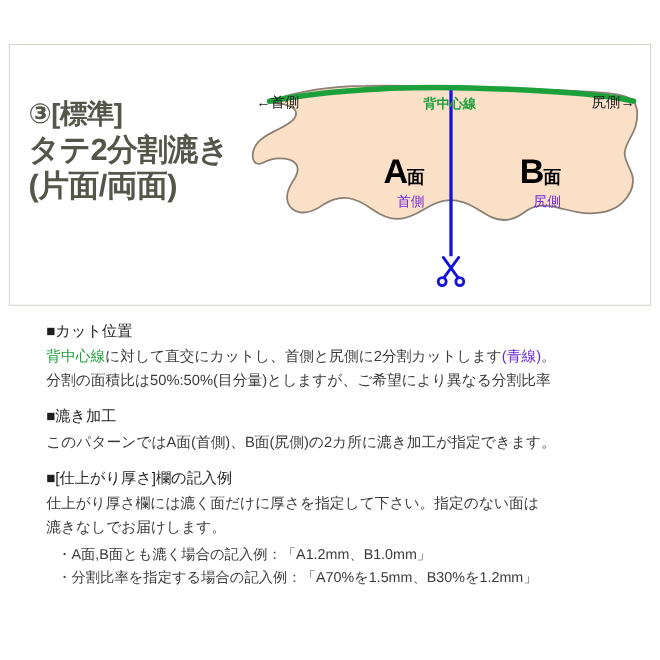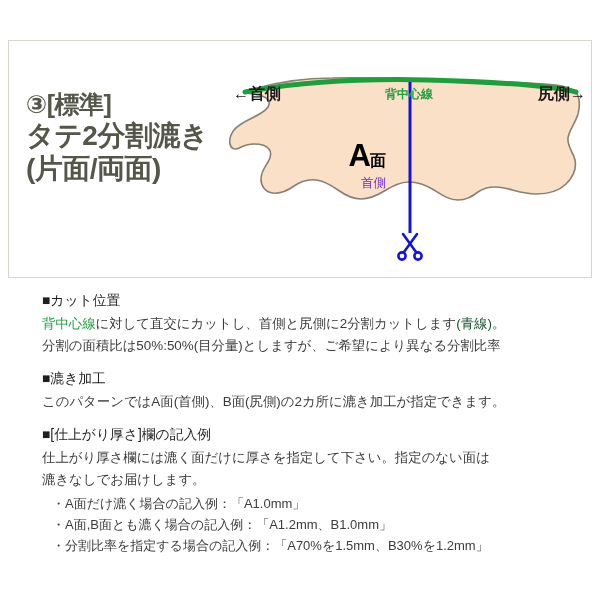--- a/index.html
+++ b/index.html
@@ -56,22 +56,22 @@
     position: absolute;
     left: 228px;
     top: 16px;
     width: 364px;
     height: 228px;
   }
   .diagram svg { display: block; }
 
   .edge-label {
     position: absolute;
-    font-size: 16px;
-    font-weight: bold;
+    font-size: 13px;
+    font-weight: normal;
     color: #1a1a1a;
     white-space: nowrap;
   }
   #label-neck-side { left: 233px; top: 52px; }
   #label-butt-side { left: 538px; top: 52px; }
 
   #label-backbone {
     position: absolute;
     left: 385px; top: 54px;
     font-size: 12px;
@@ -122,21 +122,21 @@
     color: #1f1f1f;
     font-size: 13.8px;
     margin-top: 11px;
     margin-bottom: 1px;
   }
   .sec-head:first-child { margin-top: 0; }
   .para { margin: 0; }
   .bullets { margin-top: 2px; }
   .bullet { margin: 0; padding-left: 10px; font-size: 13px; }
   .green { color: #1ca03c; }
-  .blue  { color: #14532d; }
+  .blue  { color: #6d28d9; }
 </style>
 </head>
 <body>
 
 <div class="page">
 
   <div class="top-panel"></div>
 
   <div class="heading">
     <span class="line1">③[標準]</span>
@@ -195,30 +195,33 @@
 
   <div class="edge-label" id="label-neck-side">←首側</div>
   <div class="edge-label" id="label-butt-side">尻側→</div>
   <div id="label-backbone">背中心線</div>
 
   <div class="face-label" id="face-a">
     <span class="big">A</span><span class="men">面</span>
     <span class="sub">首側</span>
   </div>
 
+  <div class="face-label" id="face-b">
+    <span class="big">B</span><span class="men">面</span>
+    <span class="sub">尻側</span>
+  </div>
 
   <div class="body-text" id="body-text">
       <div class="sec-head">■カット位置</div>
       <div class="para"><span class="green">背中心線</span><span>に対して直交にカットし、首側と尻側に2分割カットします</span><span class="blue">(青線)</span><span>。</span></div>
       <div class="para"><span>分割の面積比は50%:50%(目分量)としますが、ご希望により異なる分割比率</span></div>
       <div class="sec-head">■漉き加工</div>
       <div class="para"><span>このパターンではA面(首側)、B面(尻側)の2カ所に漉き加工が指定できます。</span></div>
       <div class="sec-head">■[仕上がり厚さ]欄の記入例</div>
       <div class="para"><span>仕上がり厚さ欄には漉く面だけに厚さを指定して下さい。指定のない面は</span></div>
       <div class="para"><span>漉きなしでお届けします。</span></div>
       <div class="bullets">
-        <div class="bullet">・A面だけ漉く場合の記入例：「A1.0mm」</div>
         <div class="bullet">・A面,B面とも漉く場合の記入例：「A1.2mm、B1.0mm」</div>
         <div class="bullet">・分割比率を指定する場合の記入例：「A70%を1.5mm、B30%を1.2mm」</div>
       </div>
     </div>
 
 </div>
 
 </body></html>

